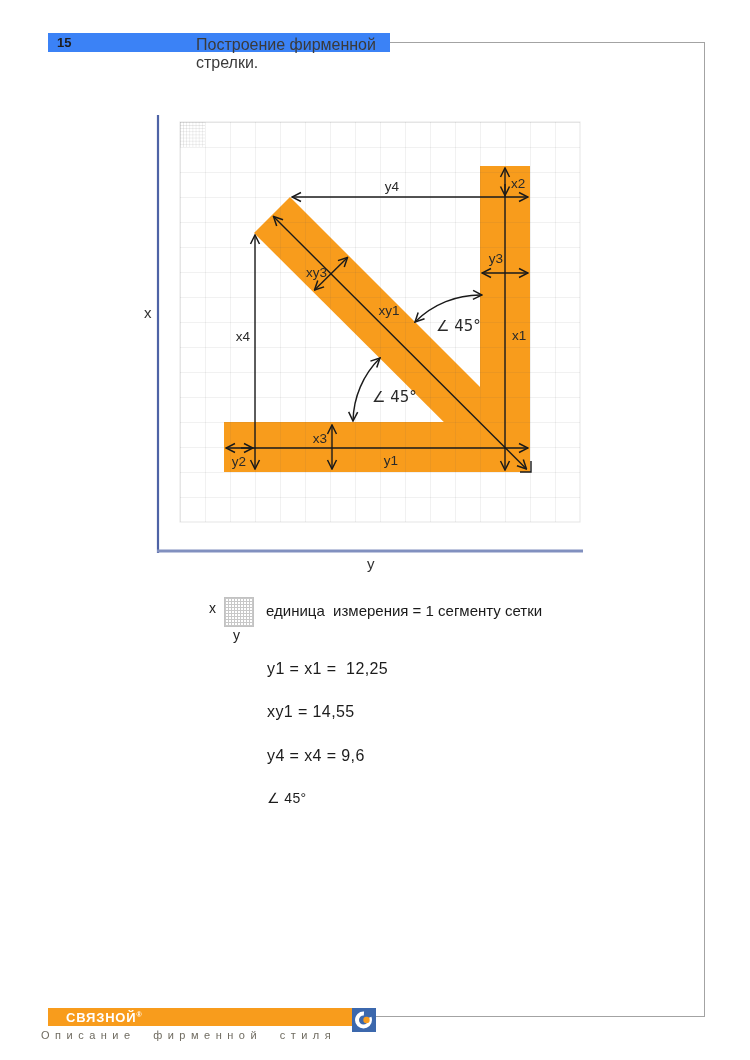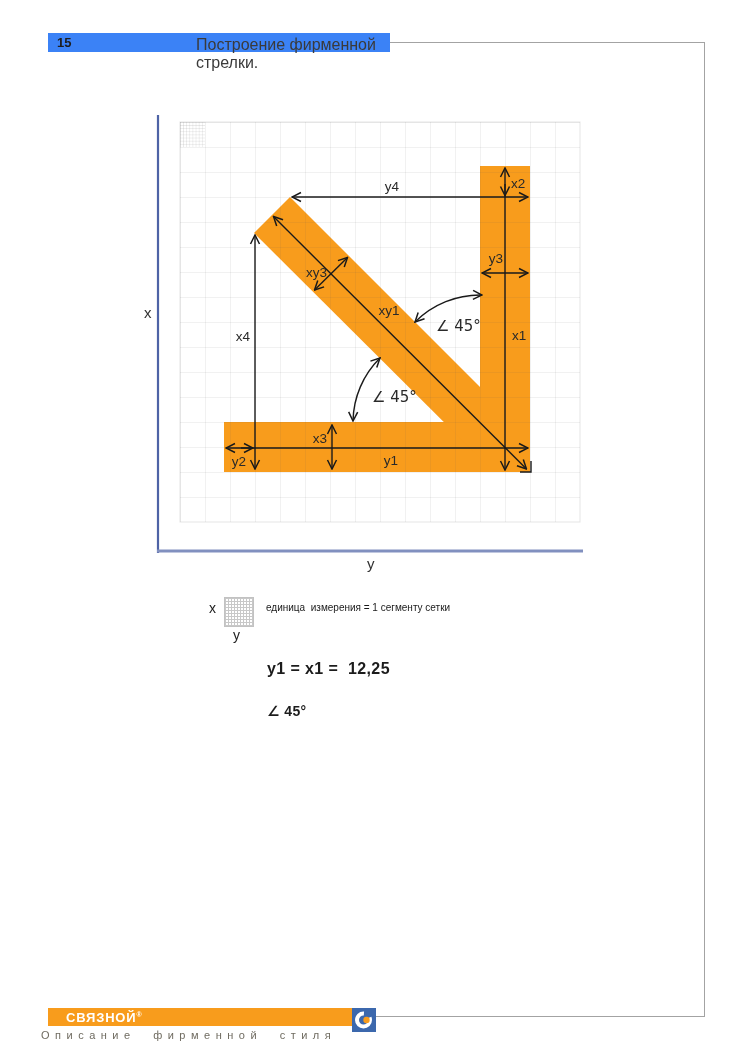--- a/index.html
+++ b/index.html
@@ -19,25 +19,25 @@
   .diagram text.end{text-anchor:end;}
   .diagram text.angle{font-size:15px;font-family:"DejaVu Sans","Liberation Sans",sans-serif;}
   .diagram text.axis-lbl{font-size:15px;fill:#333;}
   
   .legend{position:absolute;left:205px;top:594px;height:46px;}
   .legend-x{position:absolute;left:4px;top:6px;font-size:14px;color:#222;}
   .legend-square{position:absolute;left:19px;top:3px;width:28px;height:28px;border:1px solid #c2c2c2;
      background-image:repeating-linear-gradient(0deg,#c8c8c8 0,#c8c8c8 1px,transparent 1px,transparent 3px),
                       repeating-linear-gradient(90deg,#c8c8c8 0,#c8c8c8 1px,transparent 1px,transparent 3px);}
   .legend-y{position:absolute;left:28px;top:33px;font-size:14px;color:#222;}
-  .legend-text{position:absolute;left:61px;top:8px;font-size:10px;color:#1a1a1a;white-space:pre;}
+  .legend-text{position:absolute;left:61px;top:8px;font-size:15px;color:#1a1a1a;white-space:pre;}
   
   .formulas{position:absolute;left:267px;top:660px;font-size:16px;color:#1c1c1c;
             font-family:"Liberation Sans","DejaVu Sans",sans-serif;letter-spacing:0.4px;}
-  .formulas .f-line{height:43.3px;white-space:pre;font-weight:bold;}
+  .formulas .f-line{height:43.3px;white-space:pre;}
   .formulas .f-line.small{font-size:14px;}
   
   .footer-bar{position:absolute;left:48px;top:1008px;width:327px;height:18px;background:#F89C1C;}
   .brand{position:absolute;left:18px;top:2px;font-size:13px;font-weight:bold;color:#ffffff;letter-spacing:0.8px;}
   .brand sup{font-size:7px;}
   .logo-square{position:absolute;left:352px;top:1008px;width:24px;height:24px;background:#3c68ad;}
   .footer-subtitle{position:absolute;left:41px;top:1029px;font-size:11px;color:#6f6b60;
                    letter-spacing:5.5px;word-spacing:9px;white-space:pre;}
 </style>
 </head>
@@ -116,20 +116,22 @@
 
   <div class="legend">
     <span class="legend-x">x</span>
     <span class="legend-square"></span>
     <span class="legend-y">y</span>
     <span class="legend-text">единица  измерения = 1 сегменту сетки</span>
   </div>
 
   <div class="formulas">
     <div class="f-line">y1 = x1 =  12,25</div>
+    <div class="f-line">xy1 = 14,55</div>
+    <div class="f-line">y4 = x4 = 9,6</div>
     <div class="f-line small">∠ 45°</div>
   </div>
 
   <div class="footer-bar">
     <span class="brand"><span>СВЯЗНОЙ</span><sup>®</sup></span>
   </div>
   <div class="logo-square">
     <svg width="24" height="24" viewBox="0 0 24 24" xmlns="http://www.w3.org/2000/svg">
       <circle cx="11.5" cy="12" r="6.5" fill="none" stroke="#ffffff" stroke-width="4" stroke-dasharray="33.8 7" stroke-dashoffset="3.5"></circle>
       <circle cx="14.5" cy="12" r="3.2" fill="#F89C1C"></circle>

